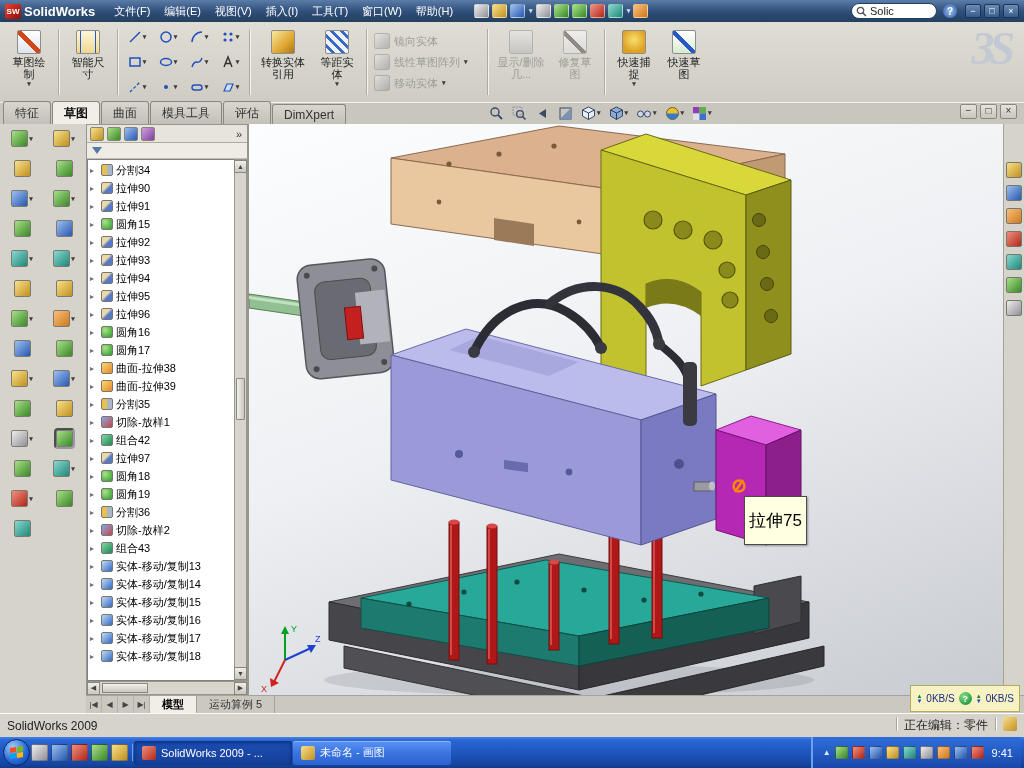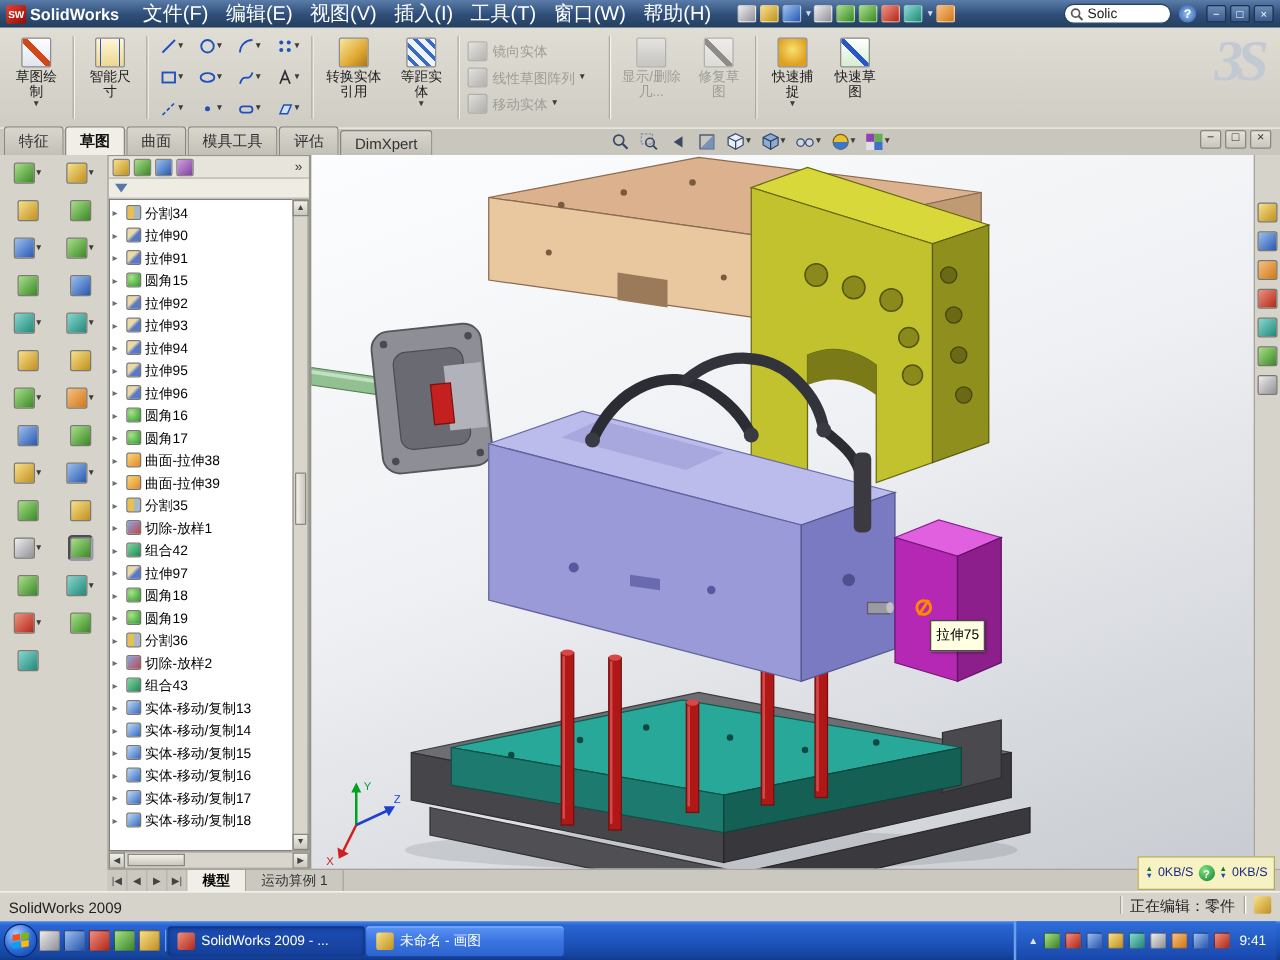--- a/index.html
+++ b/index.html
@@ -4,21 +4,21 @@
 <style>
 *{margin:0;padding:0;box-sizing:border-box}
 html,body{width:1024px;height:768px;overflow:hidden}
 body{font-family:"Liberation Sans",sans-serif;font-size:12px}
 .screen{position:relative;width:1024px;height:768px;background:#d6d3cb;overflow:hidden}
 
 
 .titlebar{position:absolute;top:0;left:0;right:0;height:22px;background:linear-gradient(180deg,#5a7ca8,#2e4d78 55%,#24405f);display:flex;align-items:center;color:#fff;padding:0 5px;z-index:20}
 .logo-badge{width:16px;height:15px;background:linear-gradient(135deg,#e84030,#8e0e08);border-radius:2px;color:#fff;font-size:8px;font-weight:bold;display:flex;align-items:center;justify-content:center;margin-right:3px}
 .logo-text{font-weight:bold;font-size:13px;margin-right:12px}
-.menu-item{font-size:16px;padding:2px 7px;white-space:nowrap;cursor:default}
+.menu-item{font-size:11px;padding:2px 7px;white-space:nowrap;cursor:default}
 .tgroup{display:flex;align-items:center;gap:3px;margin-left:14px}
 .tico{width:15px;height:14px;border-radius:2px;border:1px solid rgba(255,255,255,.35)}
 .ddw{font-size:7px;color:#cfe0f4;margin-left:1px}
 .searchbox{margin-left:auto;display:flex;align-items:center;background:#fff;border:1px solid #24405f;border-radius:8px;height:16px;padding:0 4px;gap:3px}
 .searchbox input{border:none;outline:none;width:62px;font-size:11px;font-family:"Liberation Sans",sans-serif;background:transparent;color:#222}
 .help-circ{width:14px;height:14px;border-radius:50%;background:radial-gradient(#9cc0ee,#2858a8);display:flex;align-items:center;justify-content:center;font-size:10px;font-weight:bold;margin-left:6px}
 .winctl{display:flex;gap:3px;margin-left:8px}
 .wc{width:16px;height:14px;background:linear-gradient(#6c8cb6,#3a5c8c);border:1px solid #1c3456;border-radius:2px;font-size:9px;line-height:12px;text-align:center;color:#fff}
 
 
@@ -93,21 +93,21 @@
 .i-comb{background:linear-gradient(135deg,#80d8a0,#208858)}
 .i-mc{background:linear-gradient(135deg,#bcdcf8,#3868c0)}
 .vscroll{width:13px;background:#d8d5cd;border:1px solid #98958d;display:flex;flex-direction:column;align-items:center;justify-content:space-between;font-size:7px;color:#444;position:relative}
 .vthumb{position:absolute;top:42%;left:1px;right:1px;height:42px;background:linear-gradient(90deg,#f2f0ea,#cac7bf);border:1px solid #8a887e;border-radius:1px}
 .sarr{height:13px;width:13px;display:flex;align-items:center;justify-content:center;background:linear-gradient(#f0eee8,#cac7bf);border:1px solid #8a887e}
 .hscroll{height:13px;background:#d8d5cd;border-top:1px solid #98958d;display:flex;align-items:center;font-size:7px;color:#444;position:relative}
 .hthumb{position:absolute;left:15px;width:46px;top:1px;bottom:1px;background:linear-gradient(#f2f0ea,#cac7bf);border:1px solid #8a887e}
 
 
 .viewport{position:absolute;top:124px;left:248px;right:0;bottom:73px;background:linear-gradient(160deg,#fcfdfe 0%,#eef0f3 45%,#c7cad0 100%);border-left:1px solid #98958d;overflow:hidden;z-index:3}
-.vtip{position:absolute;left:495px;top:372px;background:#ffffe1;border:1px solid #4a4a4a;font-size:11px;color:#000;padding:4px 4px;line-height:15px;box-shadow:1px 1px 2px rgba(0,0,0,.35)}
+.vtip{position:absolute;left:495px;top:372px;background:#ffffe1;border:1px solid #4a4a4a;font-size:17px;color:#000;padding:16px 4px;line-height:15px;box-shadow:1px 1px 2px rgba(0,0,0,.35)}
 .taskstrip{position:absolute;top:124px;right:0;width:21px;bottom:73px;background:#d6d3cb;border-left:1px solid #a6a39b;display:flex;flex-direction:column;align-items:center;padding-top:38px;gap:7px;z-index:7}
 .ts-ic{width:16px;height:16px;border-radius:2px;border:1px solid #78766e}
 
 
 .doctabs{position:absolute;left:86px;right:0;bottom:55px;height:18px;background:#cbc8c0;border-top:1px solid #a6a39b;display:flex;align-items:stretch;font-size:11px;z-index:6}
 .nv{width:16px;display:flex;align-items:center;justify-content:center;color:#444;font-size:8px;border-right:1px solid #b6b3ab}
 .dtab{padding:1px 12px;border-right:1px solid #a6a39b;display:flex;align-items:center;color:#333;white-space:nowrap}
 .dtab.active{background:#f0eee7;font-weight:bold;color:#000}
 .netmon{position:absolute;right:4px;bottom:56px;height:27px;display:flex;align-items:center;background:#f7f2c4;border:1px solid #b2aa5e;font-size:10px;color:#1c2c80;gap:4px;padding:0 5px;z-index:9}
 .nm-arr{display:flex;flex-direction:column;font-size:6px;line-height:5px}
@@ -840,21 +840,21 @@
     <span class="ts-ic g2"></span>
     <span class="ts-ic g6"></span>
   </div>
 
   <div class="doctabs">
     <span class="nv">|◀</span>
     <span class="nv">◀</span>
     <span class="nv">▶</span>
     <span class="nv">▶|</span>
     <span class="dtab active">模型</span>
-    <span class="dtab">运动算例 1</span>
+    <span class="dtab">运动算例 5</span>
   </div>
 
   <div class="netmon">
     <span class="nm-arr">
         <b class="upa">▲</b>
         <b class="dna">▼</b>
       </span>
     <span>0KB/S</span>
     <span class="nm-q">?</span>
     <span class="nm-arr">

